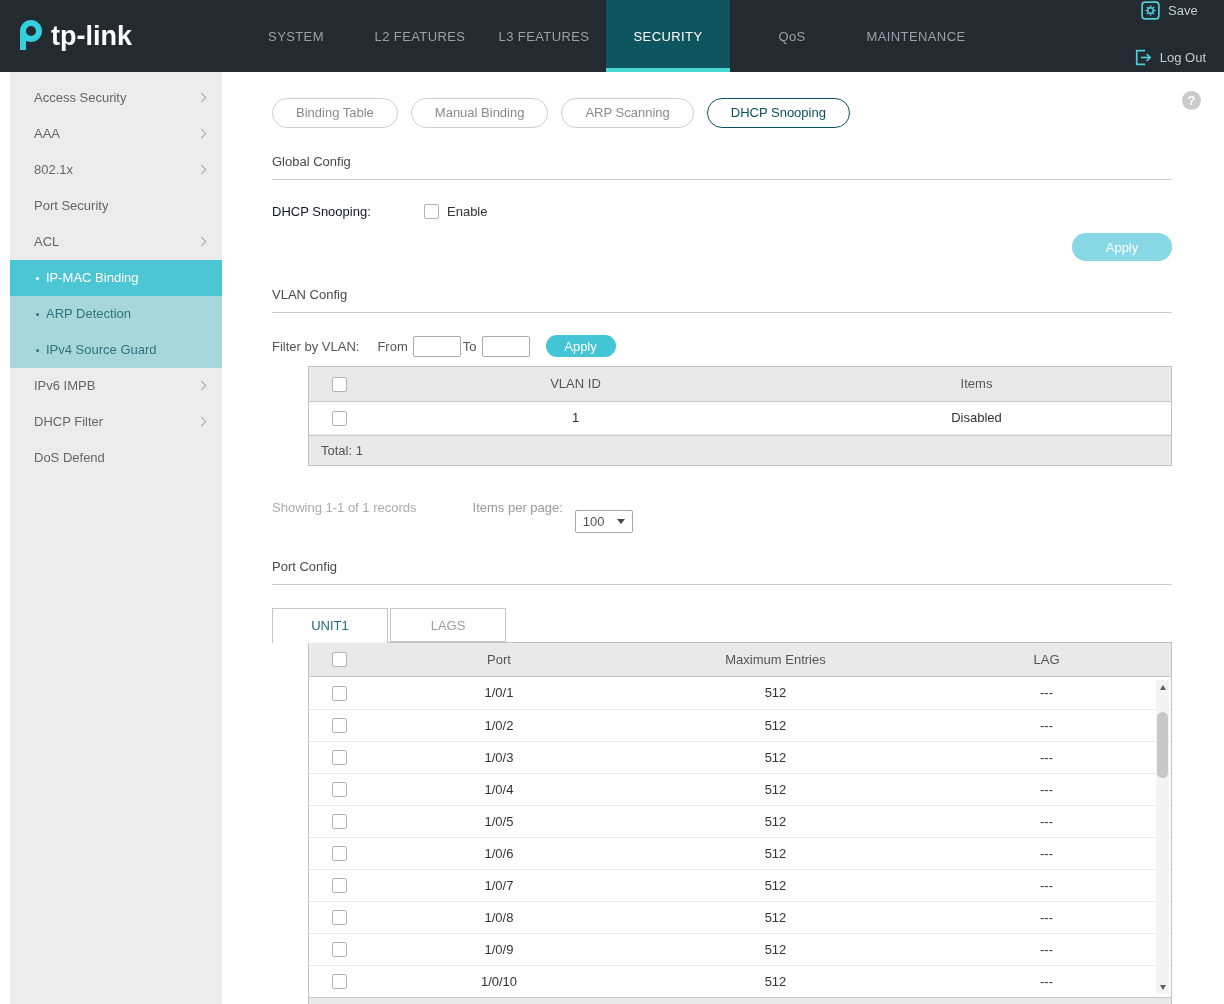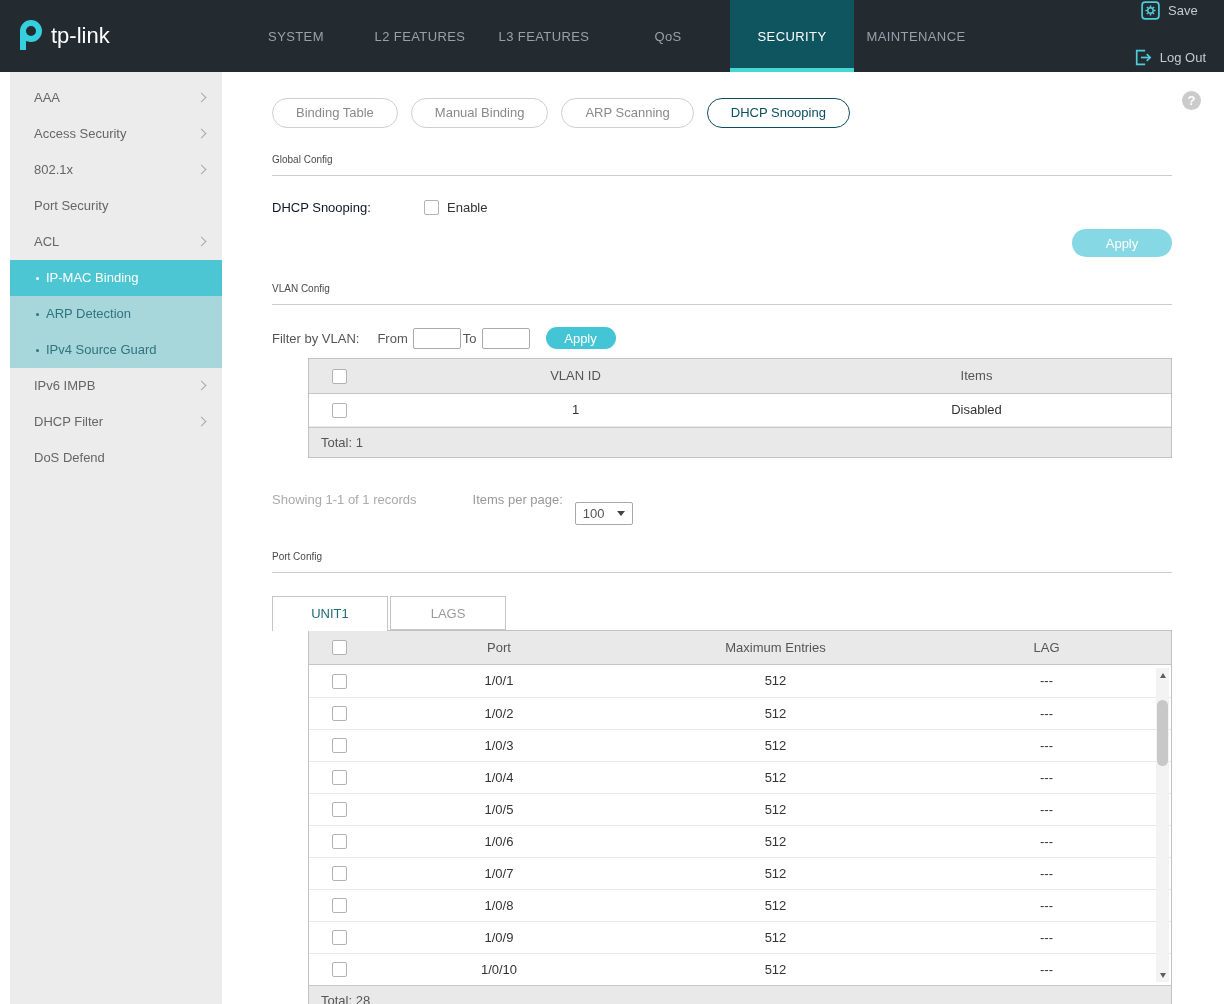--- a/index.html
+++ b/index.html
@@ -4,21 +4,21 @@
 <style>
   * { box-sizing: border-box; margin: 0; padding: 0; }
   html,body { margin:0; }
   body {
     width:1224px; height:1004px; overflow:hidden; background:#fff;
     font-family:"Liberation Sans","DejaVu Sans",sans-serif; font-size:13px; color:#333;
   }
   
   .topnav { height:72px; background:#232b31; display:flex; align-items:stretch; }
   .logo { width:222px; padding-left:14px; display:flex; align-items:center; gap:7px; }
-  .logo-text { color:#fff; font-size:22px; font-weight:normal; letter-spacing:0; }
+  .logo-text { color:#fff; font-size:27px; font-weight:bold; letter-spacing:0; }
   .nav-items { display:flex; margin-left:12px; }
   .nav-item { width:124px; display:flex; align-items:center; justify-content:center;
     color:#99a1a6; font-size:13px; letter-spacing:.4px; cursor:pointer; position:relative; }
   .nav-item.active { background:var(--active-nav-bg,#0e5560); color:#fff; }
   .nav-item.active::after { content:""; position:absolute; left:0; right:0; bottom:0; height:4px;
     background:var(--accent-cyan,#46d7d3); }
   .nav-right { margin-left:auto; display:flex; align-items:center; gap:26px; padding-right:18px;flex-direction:column; }
   .nav-action { display:flex; align-items:center; gap:7px; color:#c5cacd; cursor:pointer; }
   
   .layout { display:flex; height:932px; background:#fff; padding-left:10px; }
@@ -41,21 +41,21 @@
   .main { flex:1; position:relative; background:#fff; padding-top:26px; }
   .content { width:900px; margin-left:50px; }
   .help { position:absolute; top:19px; right:23px; width:19px; height:19px; border-radius:50%;
     background:#cbcbcb; color:#fff; text-align:center; line-height:19px; font-size:13px;
     font-weight:bold; cursor:pointer; }
   
   .tabs { display:flex; gap:13px; }
   .tab { height:30px; line-height:28px; padding:0 23px; border:1px solid #cfcfcf; border-radius:15px;
     color:#8a8a8a; background:#fff; cursor:pointer; }
   .tab.active { border-color:#0b4f5e; color:#0b4f5e; }
-  .sec-title { font-size:10px; font-weight:normal; color:#4a4a4a; margin-top:26px; }
+  .sec-title { font-size:13px; font-weight:normal; color:#4a4a4a; margin-top:26px; }
   .rule { border-top:1px solid #ccc; margin-top:10px; }
   
   .field-row { margin-top:24px; display:flex; align-items:center; }
   .field-label { display:inline-block; width:152px; color:#0f172a; }
   .checkbox { display:inline-block; width:15px; height:15px; border:1px solid #b3b3b3;
     border-radius:2px; background:#fff; vertical-align:middle; cursor:pointer; flex:none; }
   .check-label { margin-left:8px; color:#333; }
   .apply-row { margin-top:14px; text-align:right; }
   .btn-apply-light { width:100px; height:28px; border:none; border-radius:14px; cursor:pointer;
     background:var(--apply-light,#85d8e4); color:#fff; font-size:13px;
@@ -122,26 +122,26 @@
       </div>
 
       <div class="nav-item">
         <span>L2 FEATURES</span>
       </div>
 
       <div class="nav-item">
         <span>L3 FEATURES</span>
       </div>
 
+      <div class="nav-item active">
+        <span>SECURITY</span>
+      </div>
+
       <div class="nav-item">
         <span>QoS</span>
-      </div>
-
-      <div class="nav-item active">
-        <span>SECURITY</span>
       </div>
 
       <div class="nav-item">
         <span>MAINTENANCE</span>
       </div>
     </nav>
   <div class="nav-right">
     <div class="nav-action">
       <svg width="21" height="21" viewBox="0 0 20 20">
         <rect x="2" y="2" width="16" height="16" rx="3" fill="none" stroke="#4ecddb" stroke-width="1.6"></rect>
@@ -169,27 +169,27 @@
     </div>
   </div>
 </header>
 
 <div class="layout">
 
   <aside class="sidebar">
 
       <div class="side-item has-chevron">
         
+        <span>Access Security</span>
+        <span class="chev"></span>
+      </div>
+
+      <div class="side-item has-chevron">
+        
         <span>AAA</span>
-        <span class="chev"></span>
-      </div>
-
-      <div class="side-item has-chevron">
-        
-        <span>Access Security</span>
         <span class="chev"></span>
       </div>
 
       <div class="side-item has-chevron">
         
         <span>802.1x</span>
         <span class="chev"></span>
       </div>
 
       <div class="side-item">

